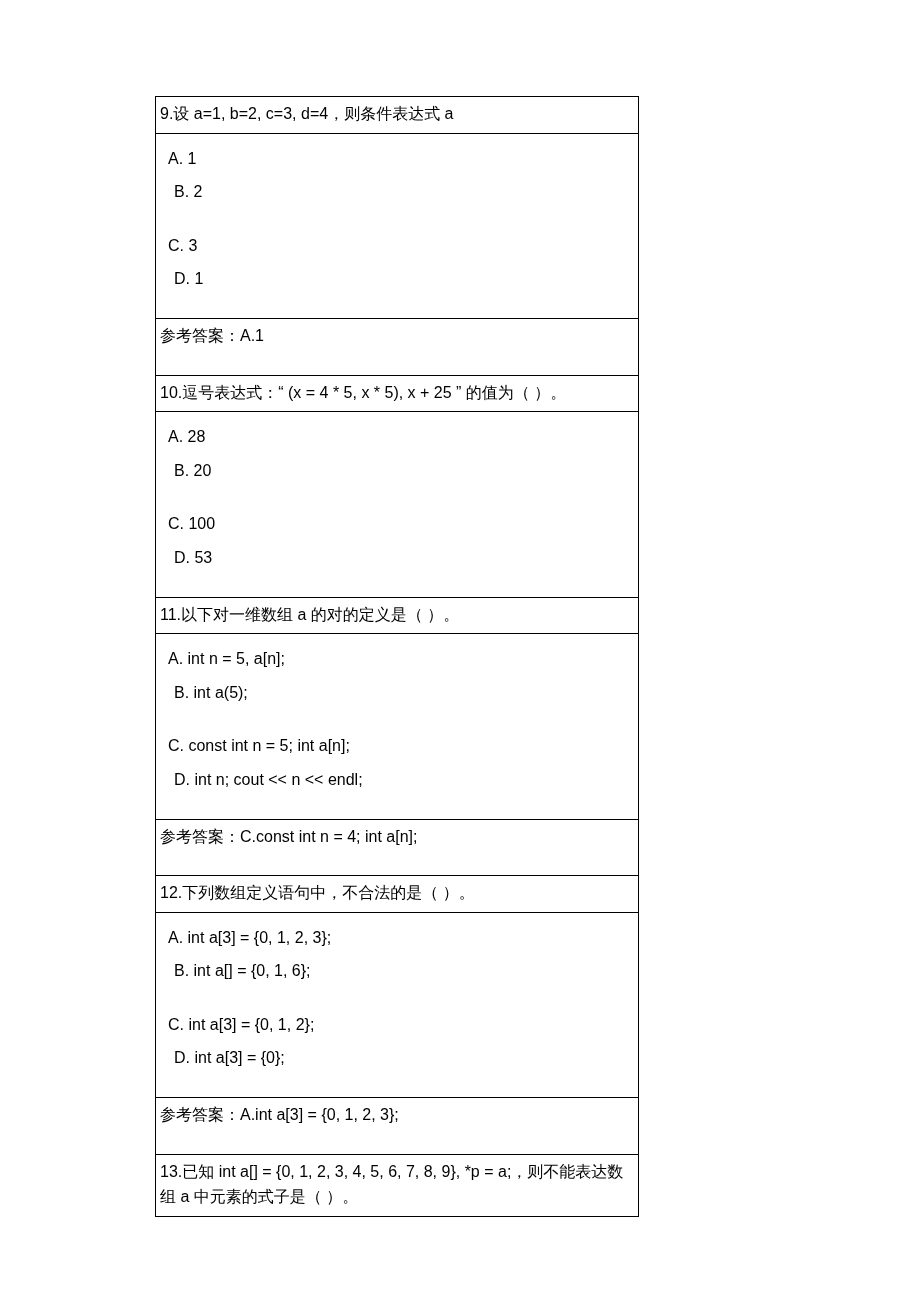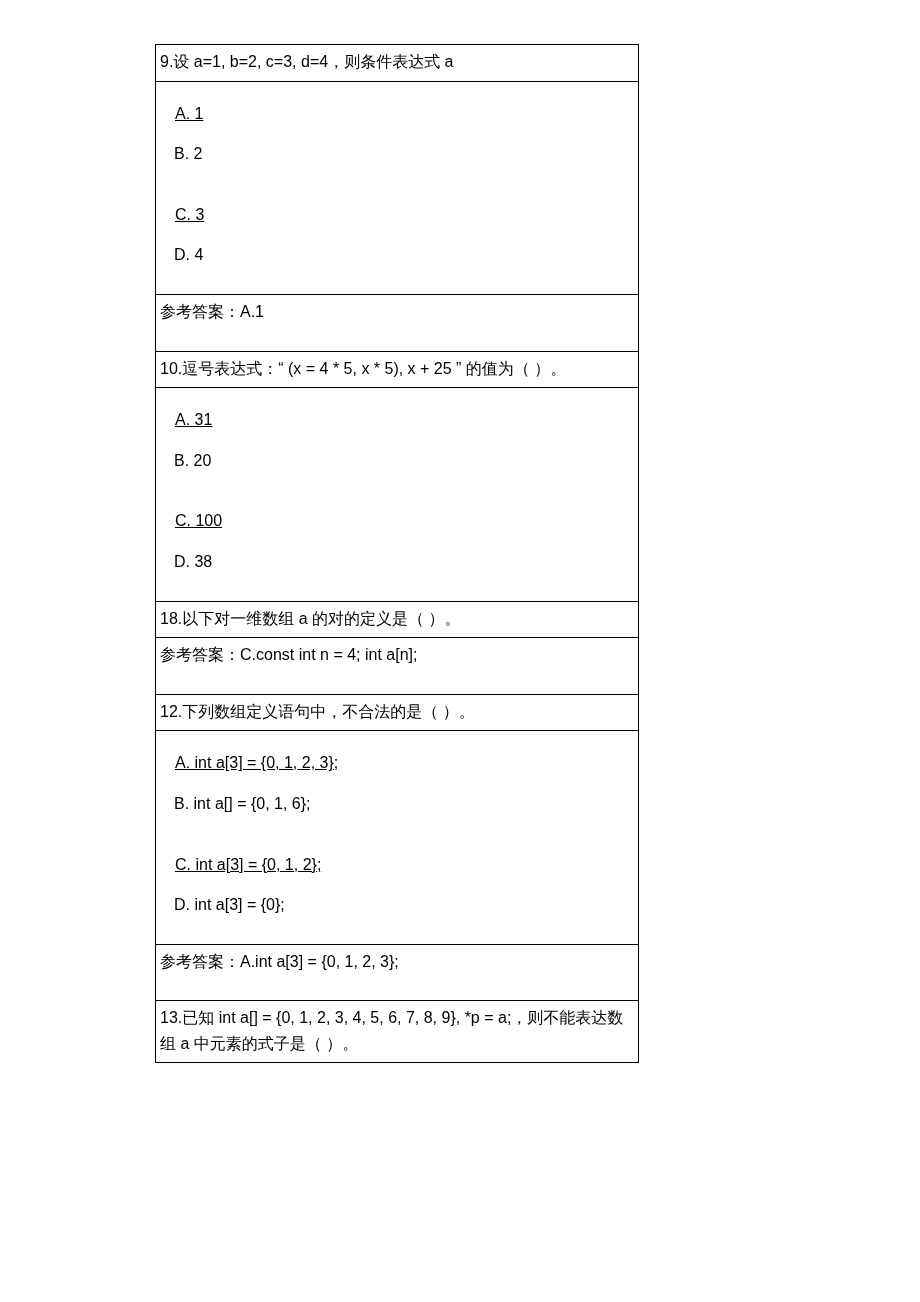--- a/index.html
+++ b/index.html
@@ -6,34 +6,34 @@
   html, body {
     margin: 0; padding: 0;
     width: 920px;
     background: #fff;
     font-family: "Microsoft YaHei", "PingFang SC", Arial, sans-serif;
     font-size: 16px;
     color: #000;
   }
   .page {
     width: 794px;
-    padding: 44px 155px 60px 155px;
+    padding: 96px 155px 60px 155px;
   }
   .doc-table {
     width: 100%;
     border-collapse: collapse;
     border: 1px solid #000;
   }
   .doc-table td {
     border: 1px solid #000;
     padding: 4px 4px 6px 4px;
     vertical-align: top;
     line-height: 1.6;
   }
-  .opt-a,.opt-c { display:block; margin:15px;text-decoration:underline; }
+  .opt-a,.opt-c { display:block; margin:8px; }
   .opt-b,.opt-d { display:block; margin:0 0 0 14px; }
   .spacer { height: 20px; }
   .answer-line { display:inline; }
   .q-text { display:inline; }
 </style>
 </head>
 <body>
 <div class="page">
 <table class="doc-table">
 
@@ -42,50 +42,60 @@
           <td>
   <span class="q-text">9.设 a=1, b=2, c=3, d=4，则条件表达式 a</span>
 </td>
         </tr>
 <tr>
           <td>
   <span class="opt-a">A. 1</span>
   <span class="opt-b">B. 2</span>
   <div class="spacer"></div>
   <span class="opt-c">C. 3</span>
-  <span class="opt-d">D. 4</span>
+  <span class="opt-d">D. 1</span>
   <div class="spacer"></div>
 </td>
         </tr>
 <tr>
           <td>
   <span>参考答案：</span><span class="answer-line">A.1</span>
   <div class="spacer"></div>
 </td>
         </tr>
 
 <tr>
           <td>
   <span class="q-text">10.逗号表达式：“ (x = 4 * 5, x * 5), x + 25 ” 的值为（ ）。</span>
 </td>
         </tr>
 <tr>
           <td>
-  <span class="opt-a">A. 31</span>
+  <span class="opt-a">A. 28</span>
   <span class="opt-b">B. 20</span>
   <div class="spacer"></div>
   <span class="opt-c">C. 100</span>
-  <span class="opt-d">D. 38</span>
+  <span class="opt-d">D. 53</span>
   <div class="spacer"></div>
 </td>
         </tr>
 
 <tr>
           <td>
-  <span class="q-text">18.以下对一维数组 a 的对的定义是（ ）。</span>
+  <span class="q-text">11.以下对一维数组 a 的对的定义是（ ）。</span>
+</td>
+        </tr>
+<tr>
+          <td>
+  <span class="opt-a">A. int n = 5, a[n];</span>
+  <span class="opt-b">B. int a(5);</span>
+  <div class="spacer"></div>
+  <span class="opt-c">C. const int n = 5; int a[n];</span>
+  <span class="opt-d">D. int n; cout &lt;&lt; n &lt;&lt; endl;</span>
+  <div class="spacer"></div>
 </td>
         </tr>
 <tr>
           <td>
   <span>参考答案：</span><span class="answer-line">C.const int n = 4; int a[n];</span>
   <div class="spacer"></div>
 </td>
         </tr>
 
 <tr>

